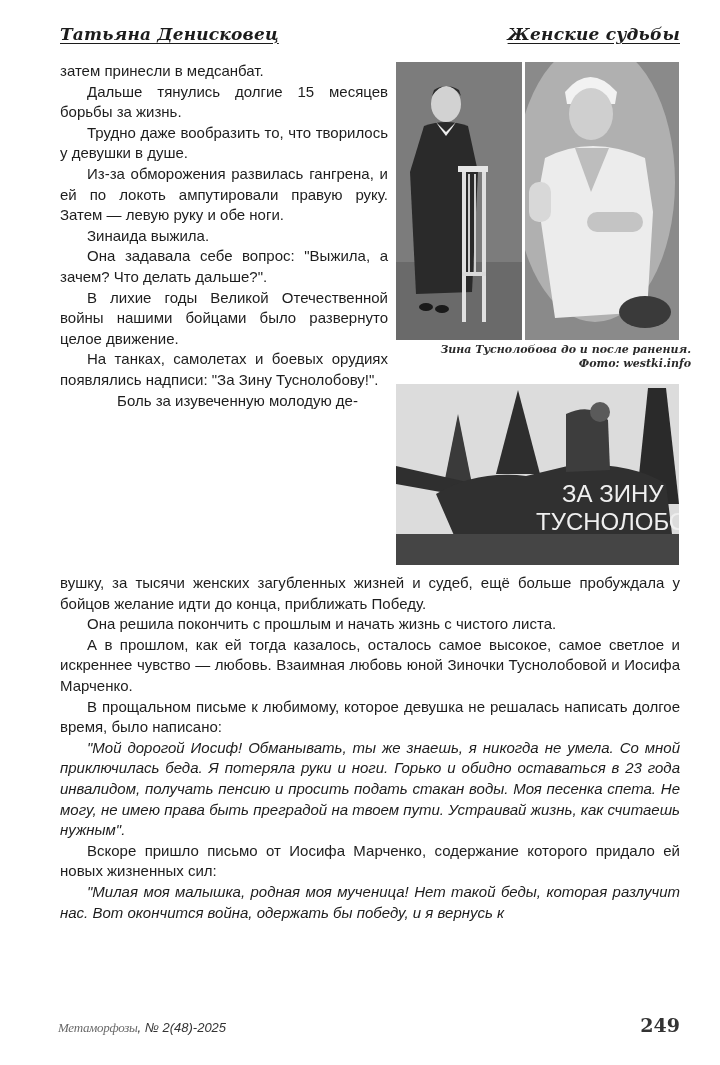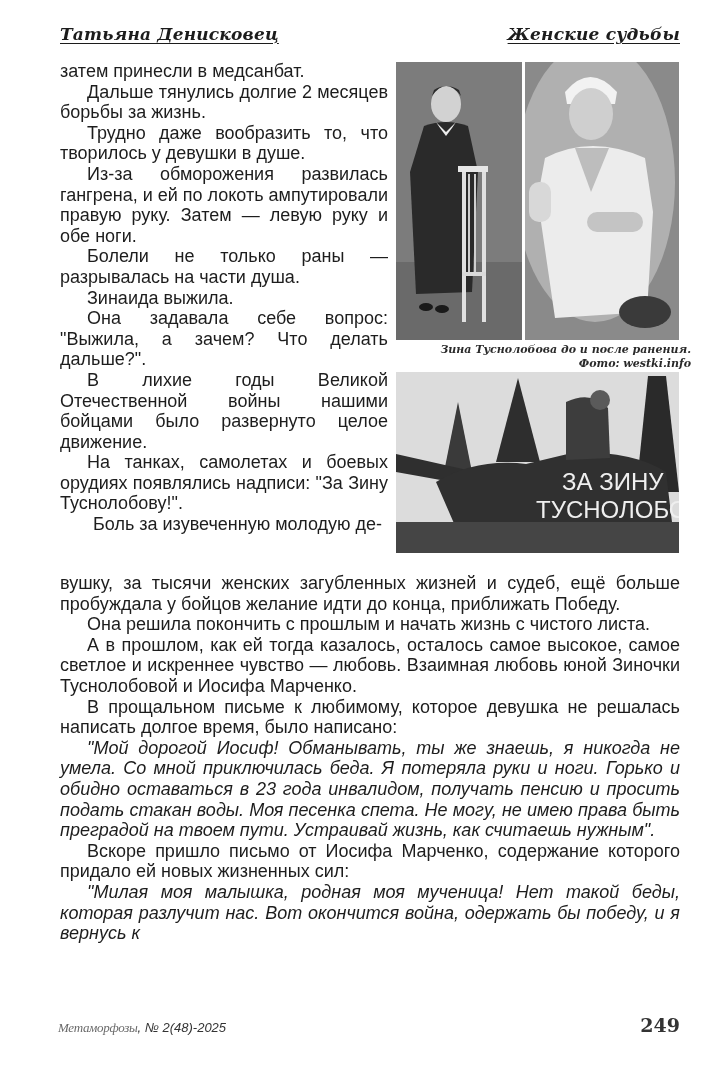--- a/index.html
+++ b/index.html
@@ -1,50 +1,49 @@
 <!DOCTYPE html>
 <html><head>
 <meta charset="utf-8">
 <style>
   html, body { margin:0; padding:0; background:#fff; }
   body { width:720px; height:1065px; position:relative; overflow:hidden; color:#1a1a1a; }
   .hdr { position:absolute; top:24px; font-family:"DejaVu Serif", serif; font-style:italic; font-weight:bold;
          font-size:17px; text-decoration:underline; text-underline-offset:3px; color:#1c1c1c; letter-spacing:0.2px; }
   .hdr.left { left:60px; }
   .hdr.right { right:40px; }
-  .txt { font-family:"Liberation Sans", sans-serif; font-size:18px; line-height:20.6px; color:#1d1d1d; }
+  .txt { font-family:"Liberation Sans", sans-serif; font-size:15px; line-height:20.6px; color:#1d1d1d; }
   .col { position:absolute; left:60px; top:61px; width:328px; }
   .col p, .full p { margin:0; text-align:justify; text-indent:27px; }
   .col p.noindent { text-indent:0; }
   .full { position:absolute; left:60px; width:620px; top:573px; }
   .full p.first { text-indent:0; }
   .full p.quote { font-style:italic; }
   .photo { position:absolute; overflow:hidden; }
   .ph-before { left:396px; top:62px; width:126px; height:278px; background:linear-gradient(160deg,#8a8a8a 0%,#6d6d6d 35%,#5a5a5a 70%,#7a7a7a 100%); }
   .ph-after { left:525px; top:62px; width:154px; height:278px; background:radial-gradient(ellipse at 45% 25%,#e8e8e8 0%,#bdbdbd 35%,#8d8d8d 70%,#555 100%); }
-  .ph-tank { left:396px; top:372px; width:283px; height:181px; background:linear-gradient(180deg,#e6e6e6 0%,#d0d0d0 35%,#4a4a4a 55%,#2a2a2a 80%,#5a5a5a 100%); }
+  .ph-tank { left:396px; top:384px; width:283px; height:181px; background:linear-gradient(180deg,#e6e6e6 0%,#d0d0d0 35%,#4a4a4a 55%,#2a2a2a 80%,#5a5a5a 100%); }
   .caption { position:absolute; left:408px; width:283px; top:343px; text-align:right; font-family:"DejaVu Serif", serif;
              font-style:italic; font-weight:bold; font-size:11px; line-height:14px; color:#2a2a2a; }
   .footer-mag { position:absolute; left:58px; top:1020px; font-family:"DejaVu Serif", serif; font-style:italic; font-size:13px; color:#555; }
   .footer-mag .brand { font-family:"Liberation Serif", serif; font-style:italic; letter-spacing:-0.3px; color:#6a6a6a; }
   .footer-mag .issue { font-family:"Liberation Sans", sans-serif; font-style:italic; font-size:13px; color:#333; }
   .page-num { position:absolute; right:40px; top:1014px; font-family:"DejaVu Serif", serif; font-weight:bold; font-size:19px; color:#333; }
 </style>
 </head>
 <body>
 
 <div class="hdr left">Татьяна Денисковец</div>
 <div class="hdr right">Женские судьбы</div>
 
 <div class="col txt">
   <p class="noindent">затем принесли в медсанбат.</p>
-  <p>Дальше тянулись долгие 2 месяцев борьбы за жизнь.</p>
+  <p>Дальше тянулись долгие 15 месяцев борьбы за жизнь.</p>
   <p>Трудно даже вообразить то, что творилось у девушки в душе.</p>
   <p>Из-за обморожения развилась гангрена, и ей по локоть ампутировали правую руку. Затем — левую руку и обе ноги.</p>
-  <p>Болели не только раны — разрывалась на части душа.</p>
   <p>Зинаида выжила.</p>
   <p>Она задавала себе вопрос: "Выжила, а зачем? Что делать дальше?".</p>
   <p>В лихие годы Великой Отечественной войны нашими бойцами было развернуто целое движение.</p>
   <p>На танках, самолетах и боевых орудиях появлялись надписи: "За Зину Туснолобову!".</p>
   <p style="text-align:center">Боль за изувеченную молодую де-</p>
 </div>
 
 <div class="photo ph-before" title="Зина Туснолобова до ранения">
   <svg width="126" height="278" viewBox="0 0 126 278">
     <rect x="0" y="0" width="126" height="278" fill="#7c7c7c"></rect>

